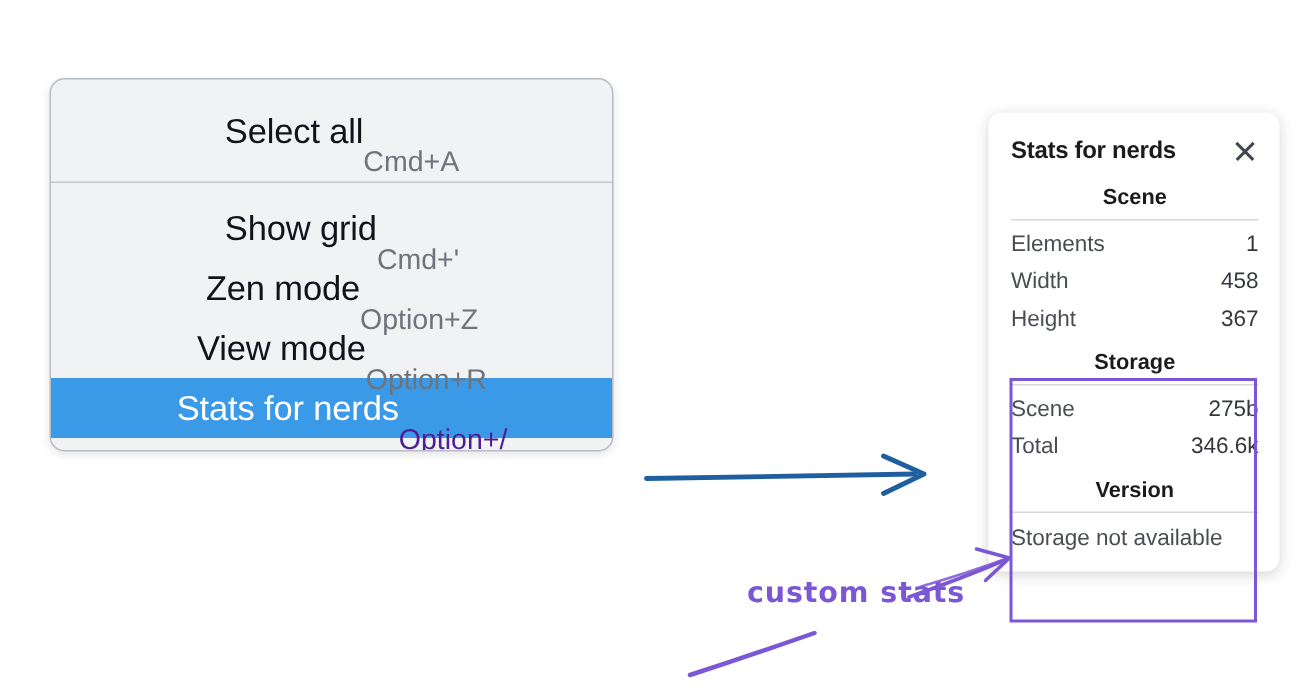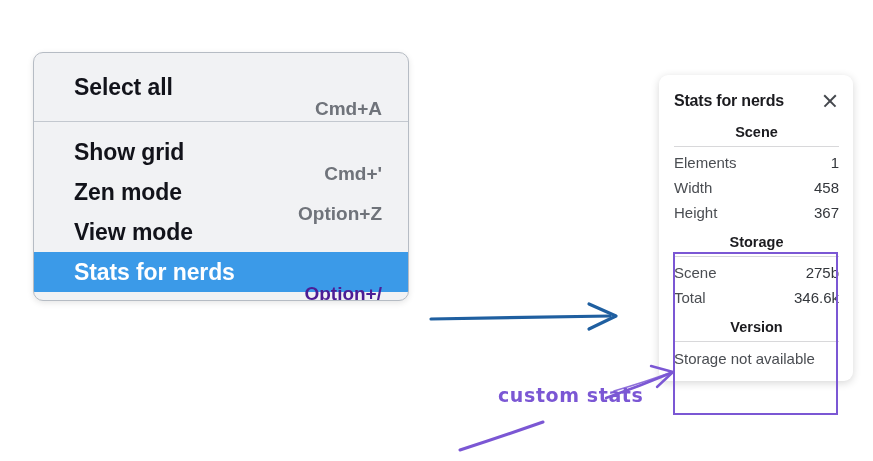--- a/index.html
+++ b/index.html
@@ -34,26 +34,25 @@
     padding: 14px 0 14px 0;
   }
   .menu-sep {
     height: 1px;
     background: #c3c8cf;
     width: 100%;
   }
   .menu-item {
     display: flex;
     align-items: center;
-    justify-content: space-between;
+    justify-content: center;
     height: 40px;
     padding: 0 26px 0 40px;
     box-sizing: border-box;
     cursor: default;
-    font-weight: bold;
   }
   .menu-item .mi-label {
     font-size: 23px;
     color: #12131a;
     letter-spacing: -0.1px;
     white-space: nowrap;
   }
   .menu-item .mi-shortcut {
     font-size: 19px;
     color: #6f737a;
@@ -198,20 +197,21 @@
     <div class="menu-item">
       <span class="mi-label">Show grid</span>
       <span class="mi-shortcut">Cmd+'</span>
     </div>
     <div class="menu-item">
       <span class="mi-label">Zen mode</span>
       <span class="mi-shortcut">Option+Z</span>
     </div>
     <div class="menu-item">
       <span class="mi-label">View mode</span>
+      <span class="mi-shortcut">Option+R</span>
     </div>
     <div class="menu-item selected">
       <span class="mi-label">Stats for nerds</span>
       <span class="mi-shortcut">Option+/</span>
     </div>
   </div>
 
 </div>
 
 <div id="stats-panel">

